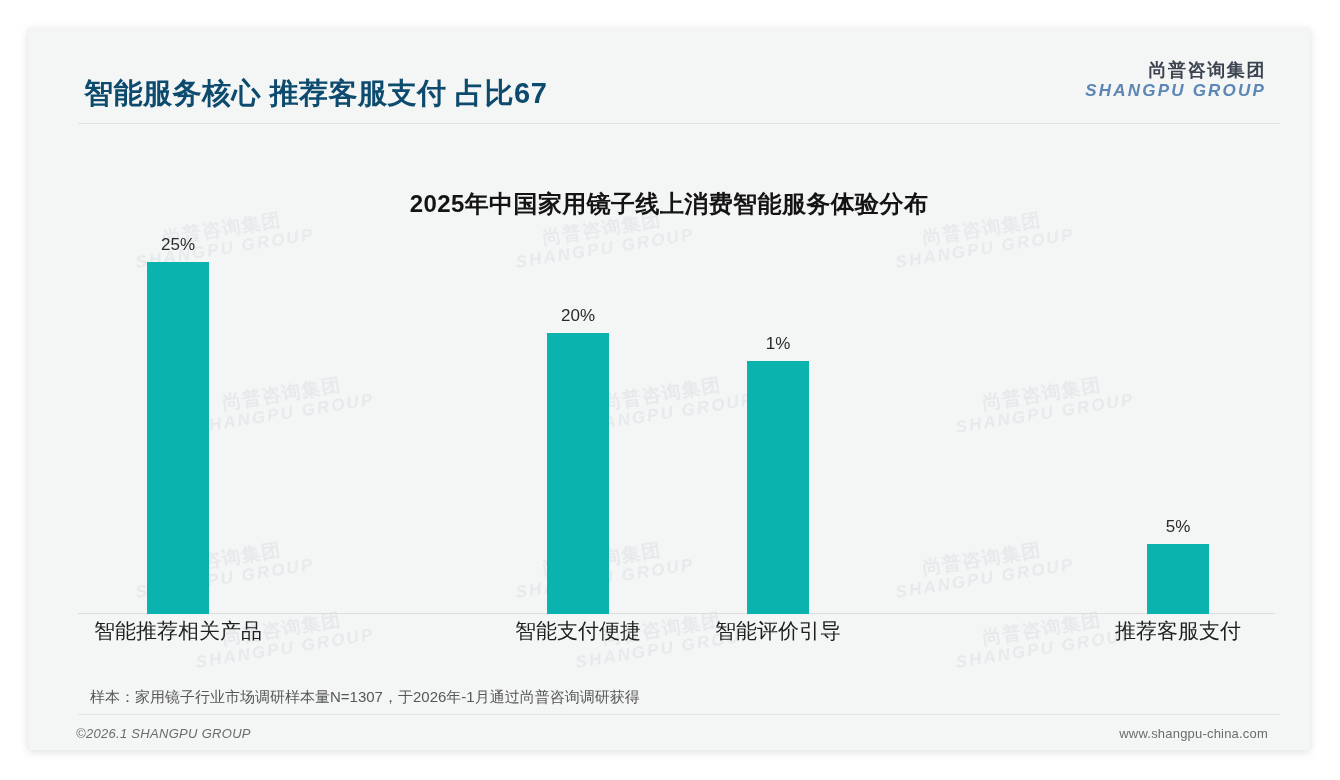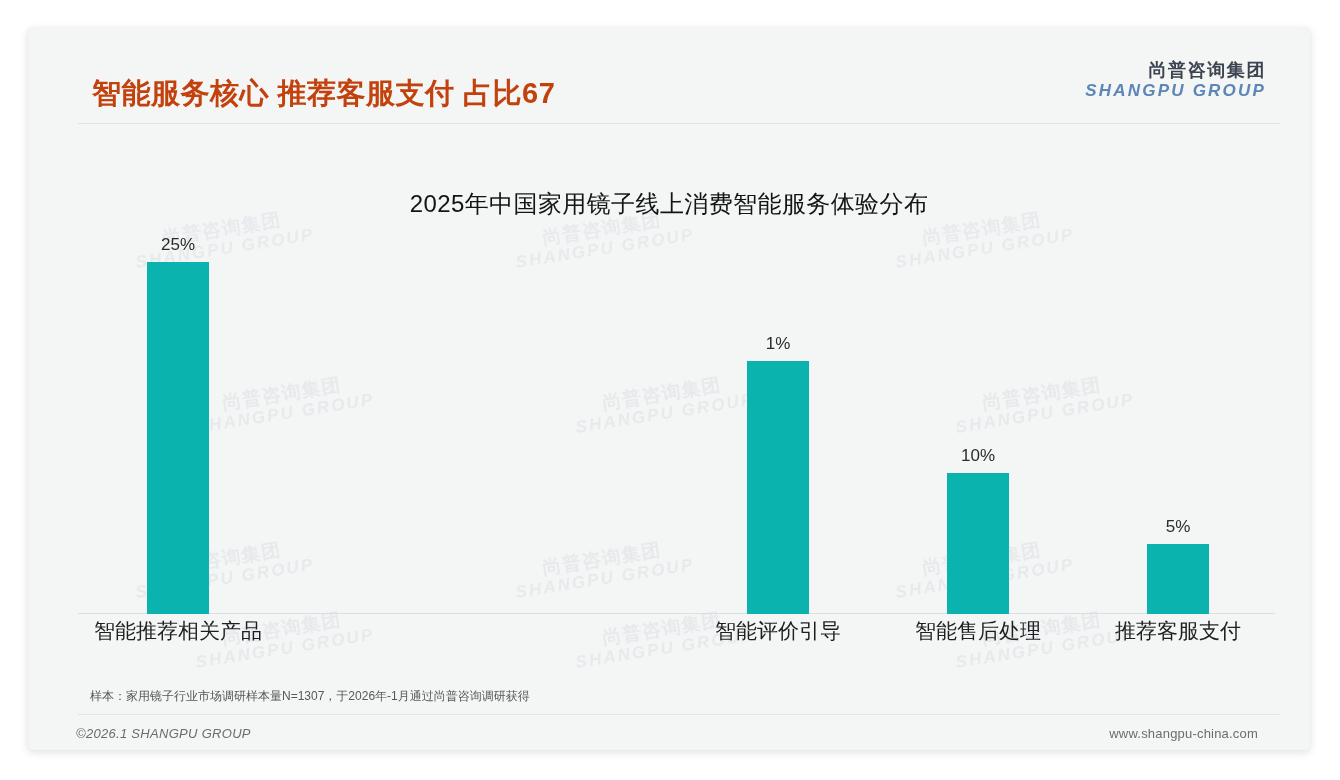--- a/index.html
+++ b/index.html
@@ -58,25 +58,25 @@
   
   #header {
     position: absolute;
     left: 0; top: 0;
     width: 100%;
     height: 96px;
     z-index: 3;
   }
   #page-title {
     position: absolute;
-    left: 64px;
+    left: 56px;
     top: 46px;
     font-size: 29px;
     font-weight: 700;
-    color: #c2410c;
+    color: #0c4a6e;
     letter-spacing: 0.5px;
     white-space: nowrap;
   }
   #logo {
     position: absolute;
     right: 44px;
     top: 32px;
     text-align: right;
     line-height: 1.18;
   }
@@ -113,21 +113,21 @@
     height: 560px;
     z-index: 2;
   }
   #chart-title {
     position: absolute;
     top: 64px;
     left: 0;
     width: 100%;
     text-align: center;
     font-size: 24px;
-    font-weight: 400;
+    font-weight: 700;
     color: #141414;
     letter-spacing: 0.4px;
   }
 
   #plot {
     position: absolute;
     left: 50px;
     top: 110px;
     width: 1197px;
     height: 420px;
@@ -173,21 +173,21 @@
     font-size: 21px;
     color: #1f1f1f;
     white-space: nowrap;
   }
 
   
   #footnote {
     position: absolute;
     left: 62px;
     top: 660px;
-    font-size: 12px;
+    font-size: 15px;
     color: #575757;
     z-index: 3;
     white-space: nowrap;
   }
   #footnote-divider {
     position: absolute;
     left: 50px;
     top: 686px;
     width: 1202px;
     height: 1px;
@@ -208,21 +208,21 @@
     position: absolute;
     left: 48px;
     top: 12px;
     font-size: 13px;
     color: #6c6c6c;
     letter-spacing: 0.3px;
     font-style: italic;
   }
   #website {
     position: absolute;
-    right: 52px;
+    right: 42px;
     top: 12px;
     font-size: 13px;
     color: #6c6c6c;
     letter-spacing: 0.2px;
   }
 </style>
 </head>
 <body>
 
 <div id="slide">
@@ -293,33 +293,33 @@
     <div id="chart-title">2025年中国家用镜子线上消费智能服务体验分布</div>
 
     <div id="plot">
       <div id="axis-line"></div>
 
     <div class="bar-slot" style="left: 0px;">
           <div class="bar" style="height: 351.852px; background: rgb(10, 179, 174);">
             <div class="bar-value">25%</div>
           </div>
           <div class="bar-label">智能推荐相关产品</div>
+        </div>
+        <div class="bar-slot" style="left: 400px;">
+          <div class="bar" style="height: 281.481px; background: rgb(10, 179, 174);">
+            <div class="bar-value">20%</div>
+          </div>
+          <div class="bar-label">智能支付便捷</div>
         </div>
         <div class="bar-slot" style="left: 600px;">
           <div class="bar" style="height: 253.333px; background: rgb(10, 179, 174);">
             <div class="bar-value">1%</div>
           </div>
           <div class="bar-label">智能评价引导</div>
         </div>
-        <div class="bar-slot" style="left: 800px;">
-          <div class="bar" style="height: 140.741px; background: rgb(10, 179, 174);">
-            <div class="bar-value">10%</div>
-          </div>
-          <div class="bar-label">智能售后处理</div>
-        </div>
         <div class="bar-slot" style="left: 1000px;">
           <div class="bar" style="height: 70.3704px; background: rgb(10, 179, 174);">
             <div class="bar-value">5%</div>
           </div>
           <div class="bar-label">推荐客服支付</div>
         </div>
       </div>
   </div>
 
   <div id="footnote">样本：家用镜子行业市场调研样本量N=1307，于2026年-1月通过尚普咨询调研获得</div>

